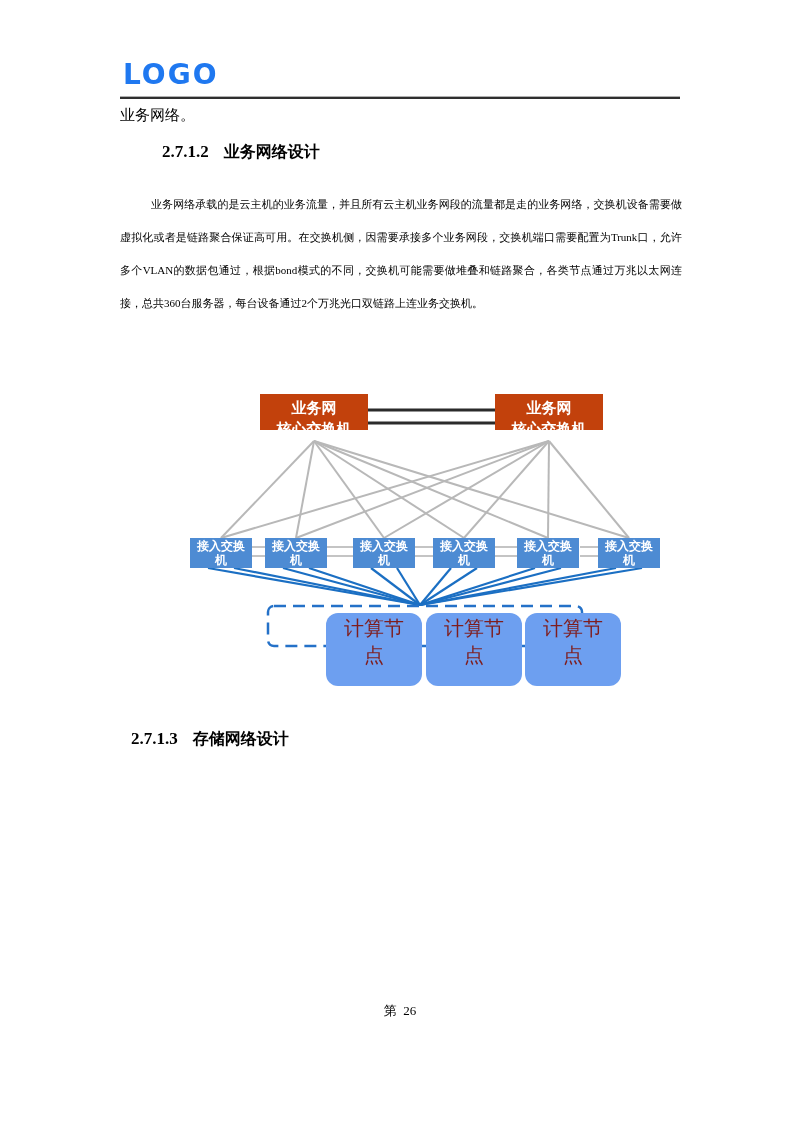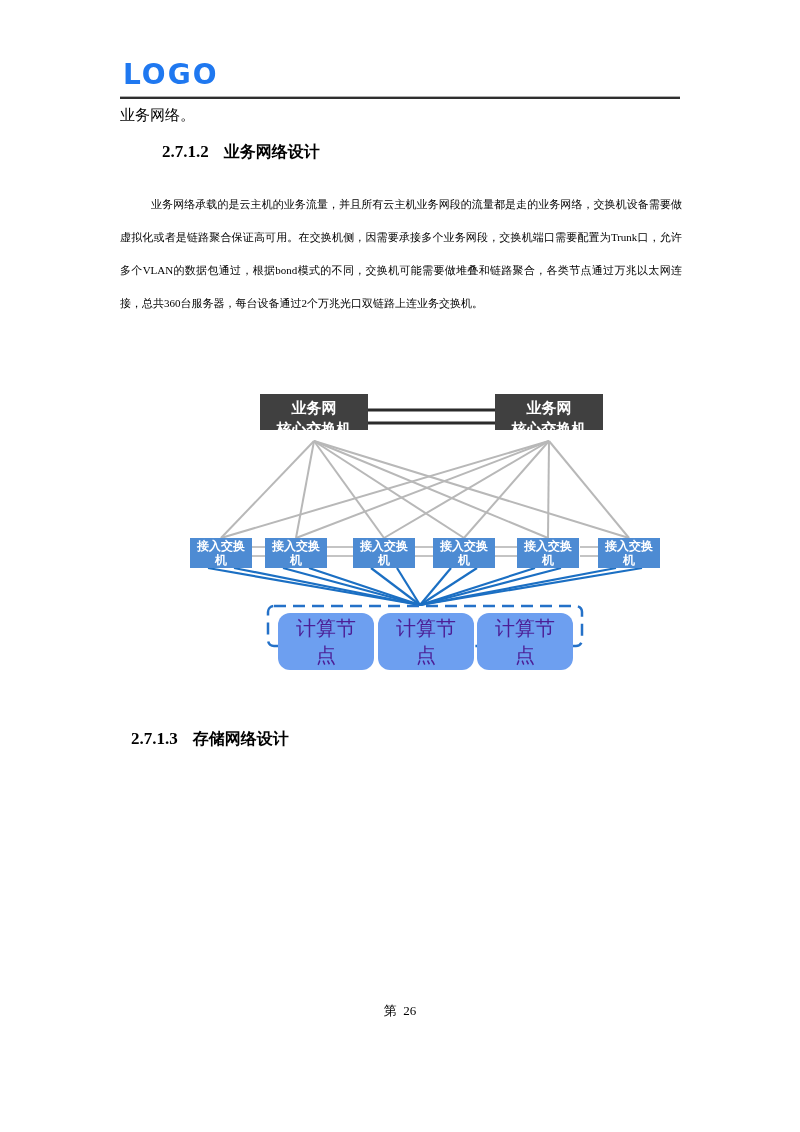--- a/index.html
+++ b/index.html
@@ -35,40 +35,40 @@
     left:120px; width:562px; font-size:11px; line-height:33px;
     text-align:justify; text-justify:inter-ideograph; text-indent:31px;margin-top:16px;
   }
   .para-1 { top:172px; }
   .para-2 { top:758px; }
 
   .diagram { left:140px; top:385px; width:530px; height:320px; }
   .diagram svg { position:absolute; left:0; top:0; }
 
   .core-box {
-    position:absolute; width:108px; height:36px; background:#404040;
+    position:absolute; width:108px; height:36px; background:#c2410c;
     color:#fff; font-family:"Liberation Sans", sans-serif; font-weight:bold;
     font-size:15px; line-height:21px; text-align:center; white-space:pre-line;
     padding-top:3px; top:9px;
   }
   .core-left  { left:120px; }
   .core-right { left:355px; }
 
   .acc-box {
     position:absolute; top:153px; width:62px; height:30px; background:#4d8bd3;
     color:#fff; font-family:"Liberation Sans", sans-serif; font-weight:bold;
     font-size:12px; line-height:14px; text-align:center; padding:1px 6px 8px 6px;
   }
   .acc-1 { left:50px; }  .acc-2 { left:125px; } .acc-3 { left:213px; }
   .acc-4 { left:293px; } .acc-5 { left:377px; } .acc-6 { left:458px; }
 
   .compute-box {
-    position:absolute; top:228px; width:96px; height:57px; background:#6d9ff0;
-    border-radius:12px; color:#4c1d95; font-family:"Liberation Sans", sans-serif;
-    font-size:20px; line-height:27px; text-align:center; padding:2px 14px 0 14px;
+    position:absolute; top:228px; width:96px; height:73px; background:#6d9ff0;
+    border-radius:12px; color:#7f1d1d; font-family:"Liberation Sans", sans-serif;
+    font-size:20px; line-height:27px; text-align:center; padding:2px 14px 0 14px;margin-left:48px;
   }
   .cn-1 { left:138px; } .cn-2 { left:238px; } .cn-3 { left:337px; }
 
   .diagram-caption {
     position:absolute; left:128px; top:289px; width:314px; text-align:center;
     font-family:"Liberation Sans", sans-serif; font-weight:bold;
     font-size:19px; letter-spacing:1px; color:#a85fb4;
   }
 
   .footer { left:0; top:1002px; width:800px; text-align:center;

